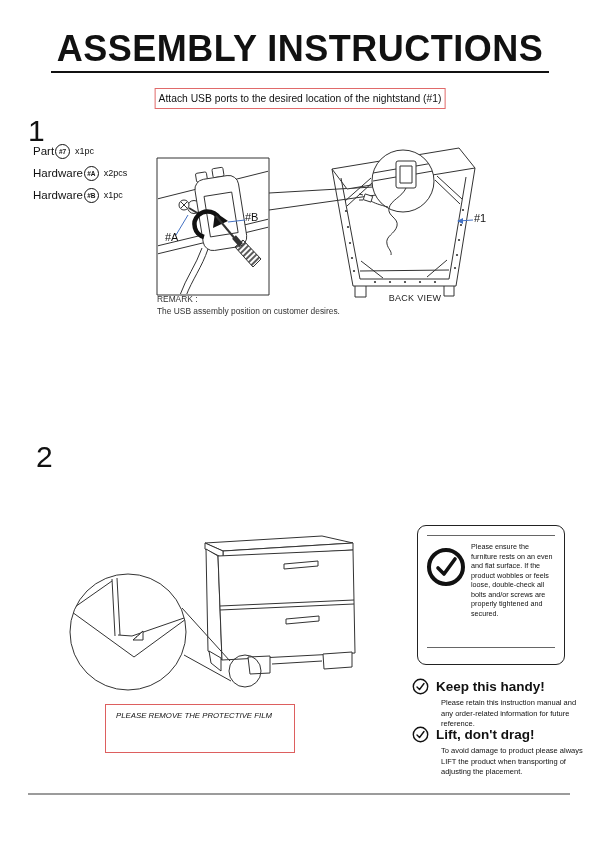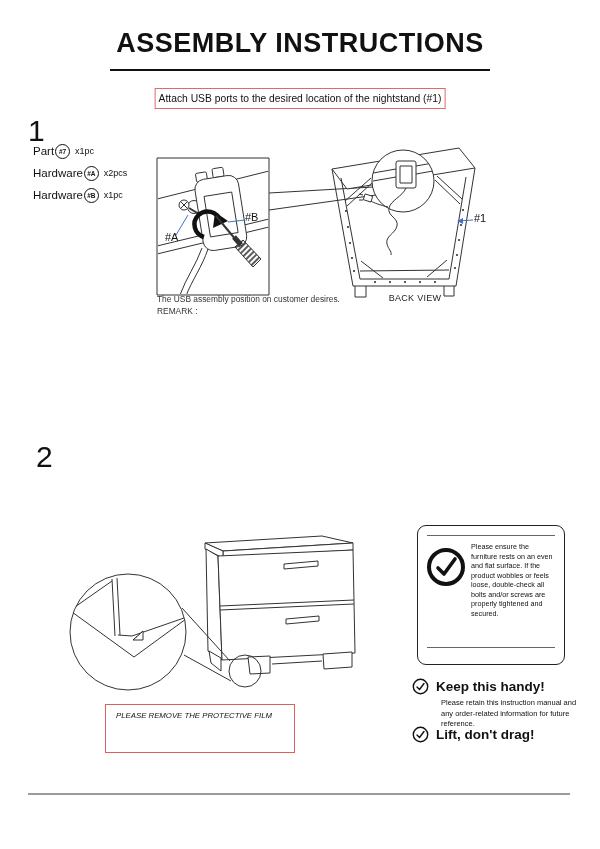--- a/index.html
+++ b/index.html
@@ -1,22 +1,22 @@
 <!DOCTYPE html>
 <html><head>
 <meta charset="utf-8">
 <style>
   html,body{margin:0;padding:0;}
   body{width:600px;height:849px;background:#fff;position:relative;overflow:hidden;
        font-family:"Liberation Sans",sans-serif;color:#111;}
   .abs{position:absolute;}
   
   .page-title{top:28px;left:0;width:600px;text-align:center;}
-  .page-title span{display:inline-block;font-size:27px;font-weight:bold;letter-spacing:.5px;
-       border-bottom:2.5px solid #111;padding:0 6px 10px 6px;}
+  .page-title span{display:inline-block;font-size:36px;font-weight:bold;letter-spacing:.5px;
+       border-bottom:2.5px solid #111;padding:0 6px 1px 6px;}
   
   .banner{top:88px;left:50%;transform:translateX(-50%);border:1.5px solid #e06a6a;
        font-size:10.3px;padding:4px 3px;white-space:nowrap;background:#fff;}
   
   .step-num{font-size:30px;font-weight:400;}
   .step1-num{top:114px;left:28px;}
   .step2-num{top:440px;left:36px;}
   
   .parts{top:140px;left:33px;font-size:11.5px;}
   .part-row{height:22px;display:flex;align-items:center;}
@@ -177,22 +177,22 @@
     <path d="M333,105 L318,106" stroke="#4472c4"></path>
     <polygon points="317,106 323,103 323,109" fill="#4472c4"></polygon>
   </g>
 </svg>
 
 <span class="abs dlabel" style="left:165px;top:231px;">#A</span>
 <span class="abs dlabel" style="left:245px;top:211px;">#B</span>
 <span class="abs dlabel" style="left:474px;top:212px;">#1</span>
 <div class="abs backview">BACK VIEW</div>
 <div class="abs remark">
+  <div>REMARK :</div>
   <div>The USB assembly position on customer desires.</div>
-  <div>REMARK :</div>
 </div>
 
 <div class="abs step-num step2-num">2</div>
 
 <svg width="360" height="200" viewBox="0 0 360 200" style="left:60px;top:505px;">
   <defs>
     <clipPath id="lens2Clip">
         <circle cx="68" cy="127" r="58"></circle>
       </clipPath>
   </defs>
@@ -263,15 +263,16 @@
 </div>
 
 <div class="abs note note2">
   <div class="note-head">
     <svg width="17" height="17" viewBox="0 0 17 17" style="position:static;">
       <circle cx="8.5" cy="8.5" r="7.2" fill="none" stroke="#111" stroke-width="1.4"></circle>
       <path d="M5,9 L7.5,11.5 L12,5.5" fill="none" stroke="#111" stroke-width="1.4" stroke-linecap="round" stroke-linejoin="round"></path>
     </svg>
     <span class="note-title">Lift, don't drag!</span>
   </div>
+  <div class="note-body">To avoid damage to product please always LIFT the product when transporting of adjusting the placement.</div>
 </div>
 
 <div class="abs divider"></div>
 
 </body></html>

